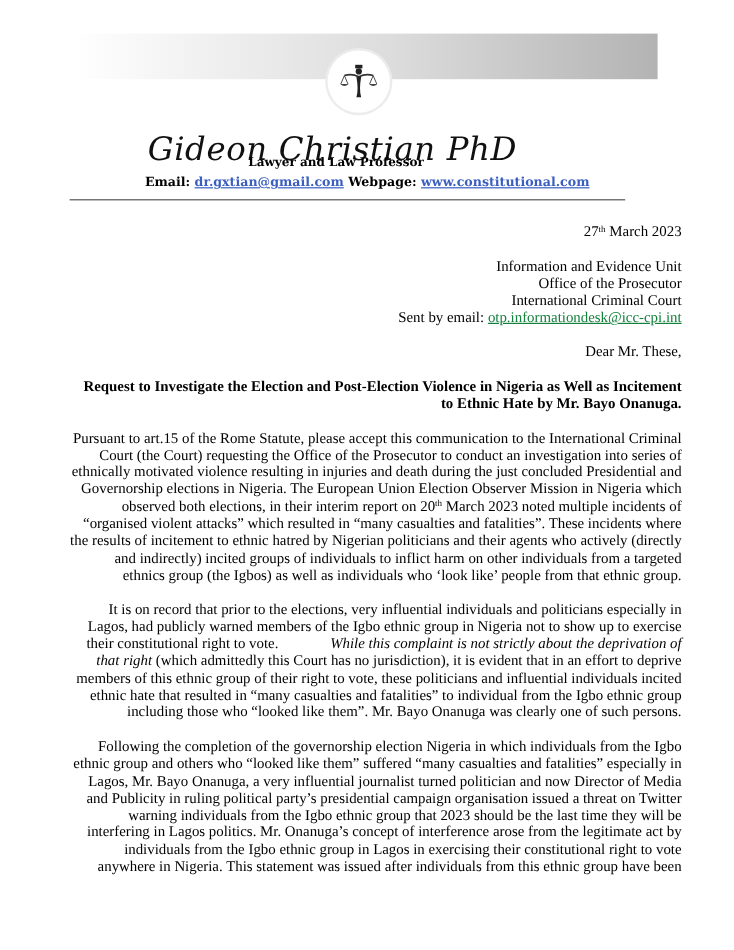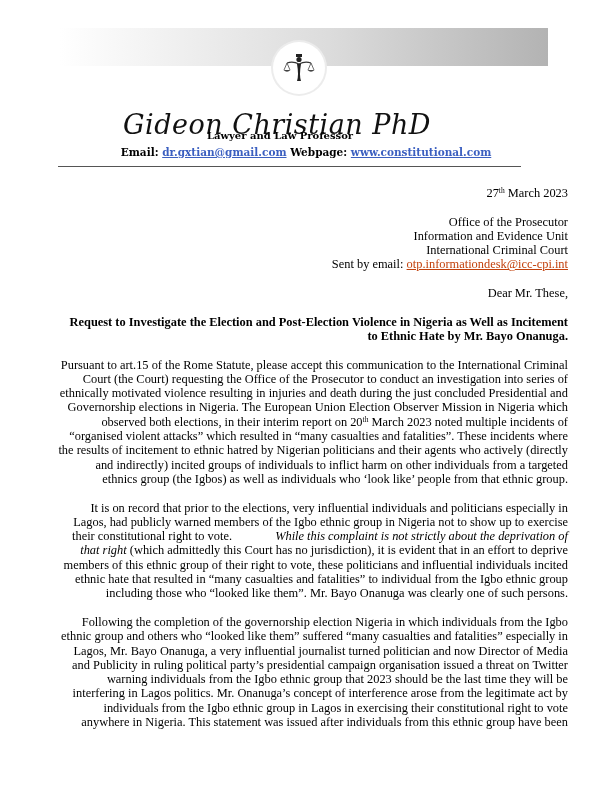--- a/index.html
+++ b/index.html
@@ -12,21 +12,21 @@
   .title { position: absolute; left: 0; width: 554px; top: 109px; text-align: center;
            font-family: "DejaVu Serif", serif; font-style: italic; font-size: 27px; letter-spacing: 0.5px; color: #111; }
   .subtitle { position: absolute; left: 0; width: 560px; top: 130px; text-align: center;
               font-family: "DejaVu Serif", serif; font-weight: bold; font-size: 10px; }
   .contact { position: absolute; left: 0; width: 612px; top: 146px; text-align: center;
              font-family: "DejaVu Serif", serif; font-weight: bold; font-size: 10.5px; }
   .contact a { color: #3b5fc0; text-decoration: underline; margin-top: 48px; }
   .rule { position: absolute; left: 58px; top: 166px; width: 463px; height: 1px; background: #555; }
   .body { position: absolute; left: 58px; top: 186px; width: 510px; font-size: 12.4px; line-height: 14.3px; }
   .body p { margin: 0 0 14.3px 0; text-align: right; }
-  .body a { color: #c2410c; text-decoration: underline; }
+  .body a { color: #15803d; text-decoration: underline; }
   .body sup { font-size: 7.5px; line-height: 0; vertical-align: 4px; }
   .bold { font-weight: bold; }
   .em { font-style: italic; margin-left: 40px; }
 </style>
 </head>
 <body>
 
 <div class="band"></div>
 <div class="logo">
   <svg width="34" height="30" viewBox="0 0 34 30">
@@ -46,22 +46,22 @@
   <a>dr.gxtian@gmail.com</a>
   <span>Webpage:</span>
   <a>www.constitutional.com</a>
 </div>
 <div class="rule"></div>
 
 <div class="body">
   <p><span>27</span><sup>th</sup> <span>March 2023</span></p>
 
   <p class="addr">
+    <span style="display:block">Information and Evidence Unit</span>
     <span style="display:block">Office of the Prosecutor</span>
-    <span style="display:block">Information and Evidence Unit</span>
     <span style="display:block">International Criminal Court</span>
     <span style="display:block"><span>Sent by email:</span> <a>otp.informationdesk@icc-cpi.int</a></span>
   </p>
 
   <p>Dear Mr. These,</p>
 
   <p class="bold">Request to Investigate the Election and Post-Election Violence in Nigeria as Well as Incitement to Ethnic Hate by Mr. Bayo Onanuga.</p>
 
   <p><span>Pursuant to art.15 of the Rome Statute, please accept this communication to the International Criminal Court (the Court) requesting the Office of the Prosecutor to conduct an investigation into series of ethnically motivated violence resulting in injuries and death during the just concluded Presidential and Governorship elections in Nigeria. The European Union Election Observer Mission in Nigeria which observed both elections, in their interim report on 20</span><sup>th</sup><span> March 2023 noted multiple incidents of “organised violent attacks” which resulted in “many casualties and fatalities”. These incidents where the results of incitement to ethnic hatred by Nigerian politicians and their agents who actively (directly and indirectly) incited groups of individuals to inflict harm on other individuals from a targeted ethnics group (the Igbos) as well as individuals who ‘look like’ people from that ethnic group.</span></p>
 

